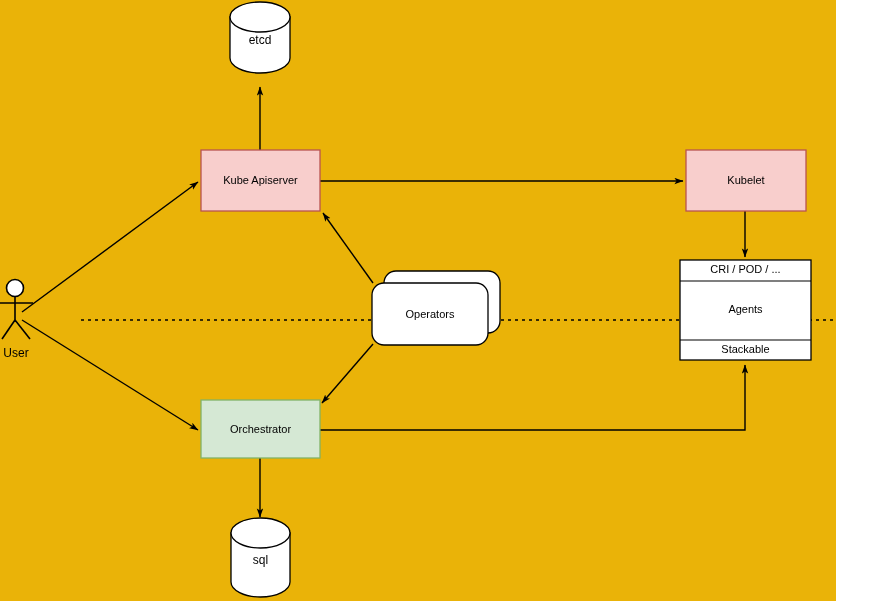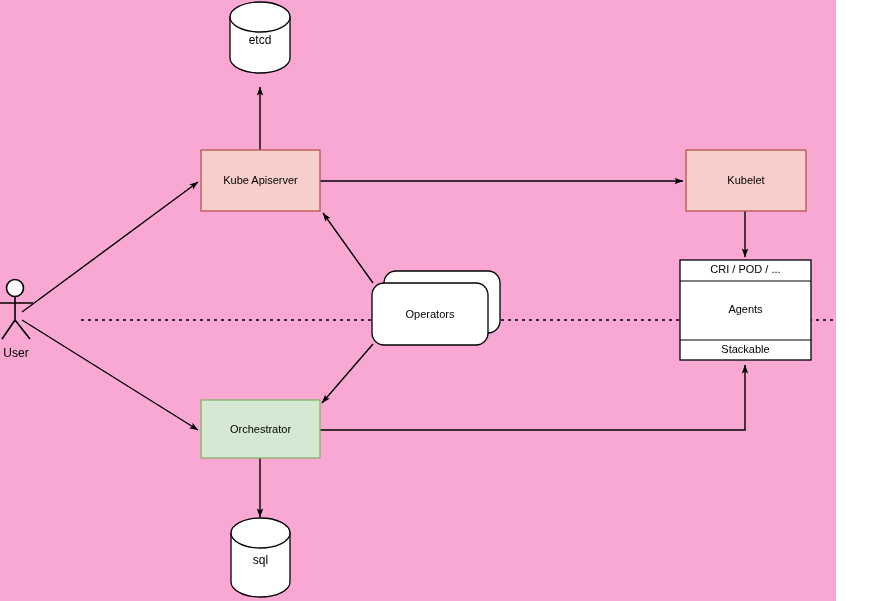--- a/index.html
+++ b/index.html
@@ -5,21 +5,21 @@
 <style>
   html, body {
     margin: 0;
     padding: 0;
     background: #ffffff;
   }
   #canvas {
     position: relative;
     width: 836px;
     height: 601px;
-    background: #f9a8d4;
+    background: #eab308;
     overflow: hidden;
     font-family: "Liberation Sans", sans-serif;
     text-decoration: underline;
   }
   svg.layer {
     position: absolute;
     top: 0;
     left: 0;
     width: 892px;
     height: 601px;

